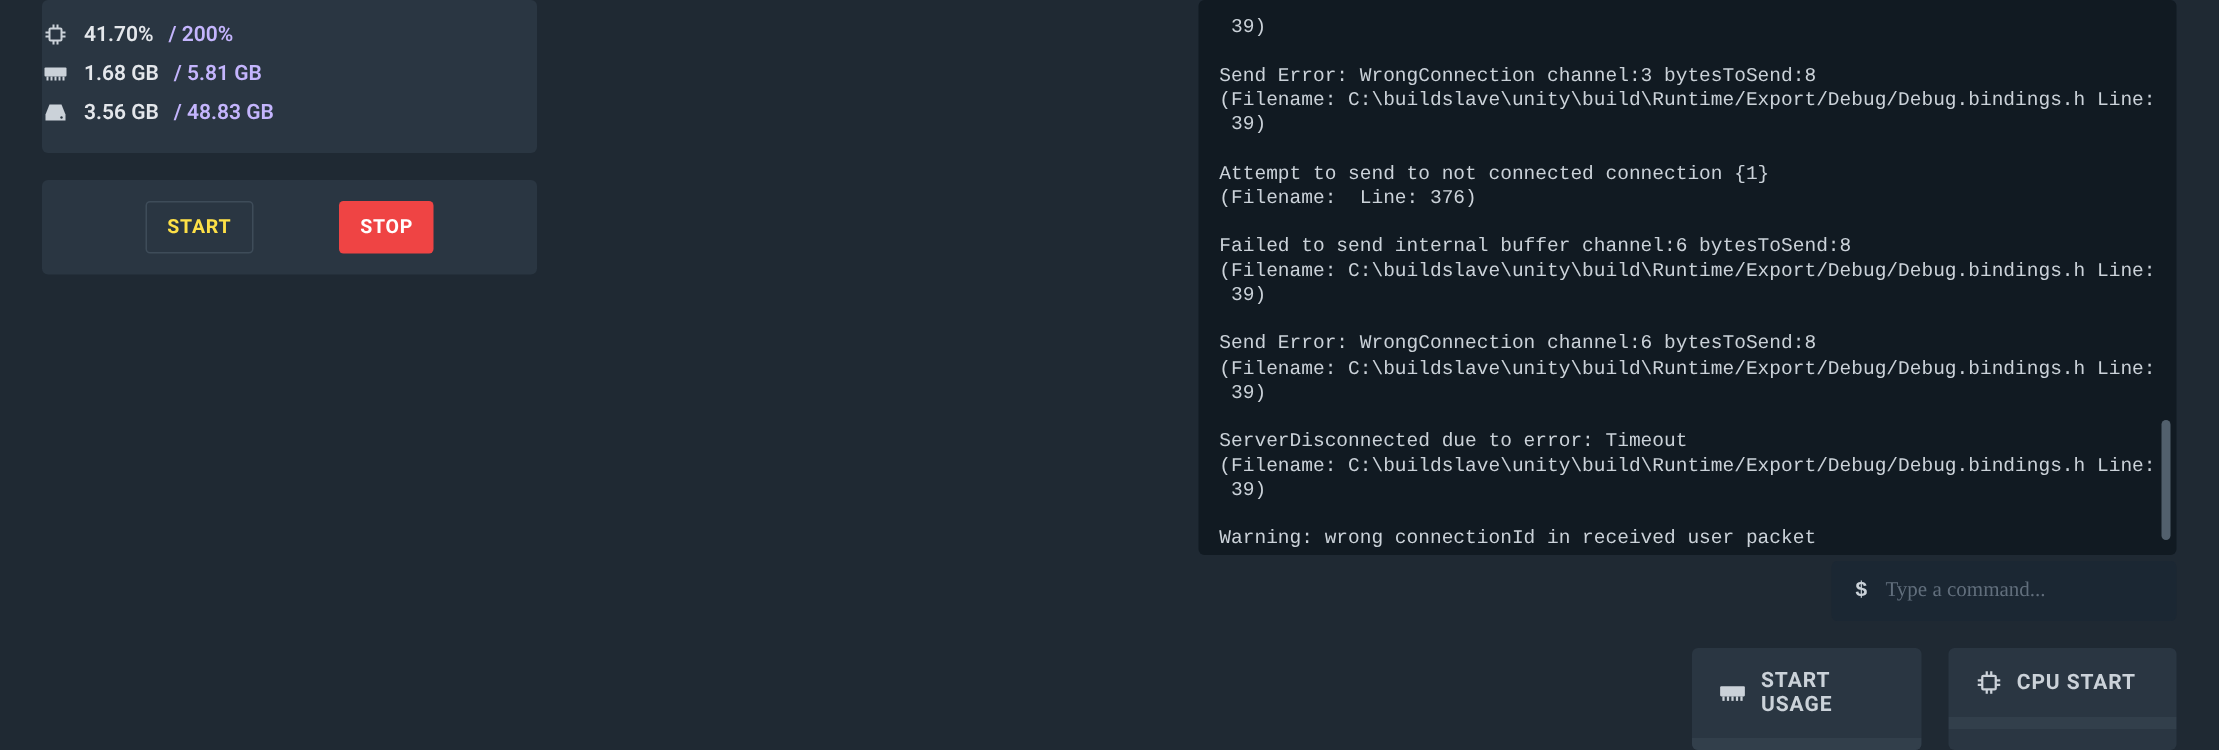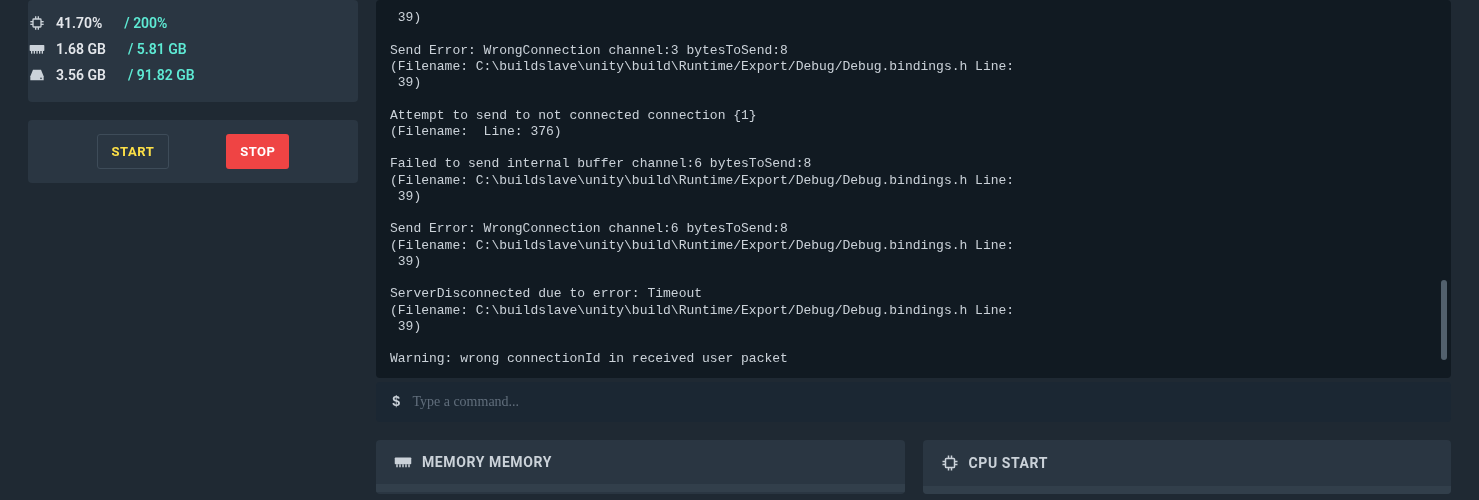--- a/index.html
+++ b/index.html
@@ -35,21 +35,21 @@
     font-size: 14px;
     font-weight: 600;
   }
   .stat-icon {
     width: 18px;
     display: inline-flex;
     justify-content: center;
     color: #cbd2d9;
   }
   .stat-val { color: #e4e7eb; }
-  .stat-max { color: #5eead4; margin-left: 12px; }
+  .stat-max { color: #c4b5fd; }
   .controls-card {
     background: #2a3642;
     border-radius: 4px;
     padding: 14px 16px;
     display: flex;
     justify-content: center;
     gap: 10px;
   }
   .btn {
     font-size: 13px;
@@ -73,20 +73,21 @@
   .btn-danger {
     background: #ef4444;
     color: #fff;
     margin-left: 47px;
   }
   .main {
     flex: 1;
     display: flex;
     flex-direction: column;
     min-width: 0;
+    align-items: flex-end;
   }
   .console {
     background: #111a22;
     border-radius: 4px;
     padding: 0;
     position: relative;
     height: 378px;
     display: flex;
     flex-direction: column;
     overflow: hidden;
@@ -203,21 +204,21 @@
       </div>
 
       <div class="stat-row">
         <span class="stat-icon">
           <svg width="16" height="14" viewBox="0 0 24 20" fill="currentColor">
               <path d="M2 12 L6 2 H18 L22 12 V18 H2 Z"></path>
               <circle cx="18" cy="15" r="1.2" fill="#2a3642"></circle>
             </svg>
         </span>
         <span class="stat-val">3.56 GB</span>
-        <span class="stat-max">/ <span>91.82 GB</span></span>
+        <span class="stat-max">/ <span>48.83 GB</span></span>
       </div>
 
     </div>
 
     <div class="controls-card">
       <button class="btn btn-ghost disabled">START</button>
       <button class="btn btn-danger">STOP</button>
     </div>
   </aside>
 
@@ -259,21 +260,21 @@
           <span>
             <svg width="18" height="14" viewBox="0 0 24 16" fill="currentColor">
                 <rect x="1" y="2" width="22" height="9" rx="1"></rect>
                 <rect x="3" y="11" width="2" height="4"></rect>
                 <rect x="7" y="11" width="2" height="4"></rect>
                 <rect x="11" y="11" width="2" height="4"></rect>
                 <rect x="15" y="11" width="2" height="4"></rect>
                 <rect x="19" y="11" width="2" height="4"></rect>
               </svg>
           </span>
-          <span>MEMORY MEMORY</span>
+          <span>START USAGE</span>
         </div>
         <div class="chart-body"></div>
       </div>
 
       <div class="chart-card">
         <div class="chart-head">
           <span>
             <svg width="18" height="18" viewBox="0 0 24 24" fill="none" stroke="currentColor" stroke-width="2">
                 <rect x="6" y="6" width="12" height="12" rx="1"></rect>
                 <line x1="10" y1="2" x2="10" y2="6"></line>

